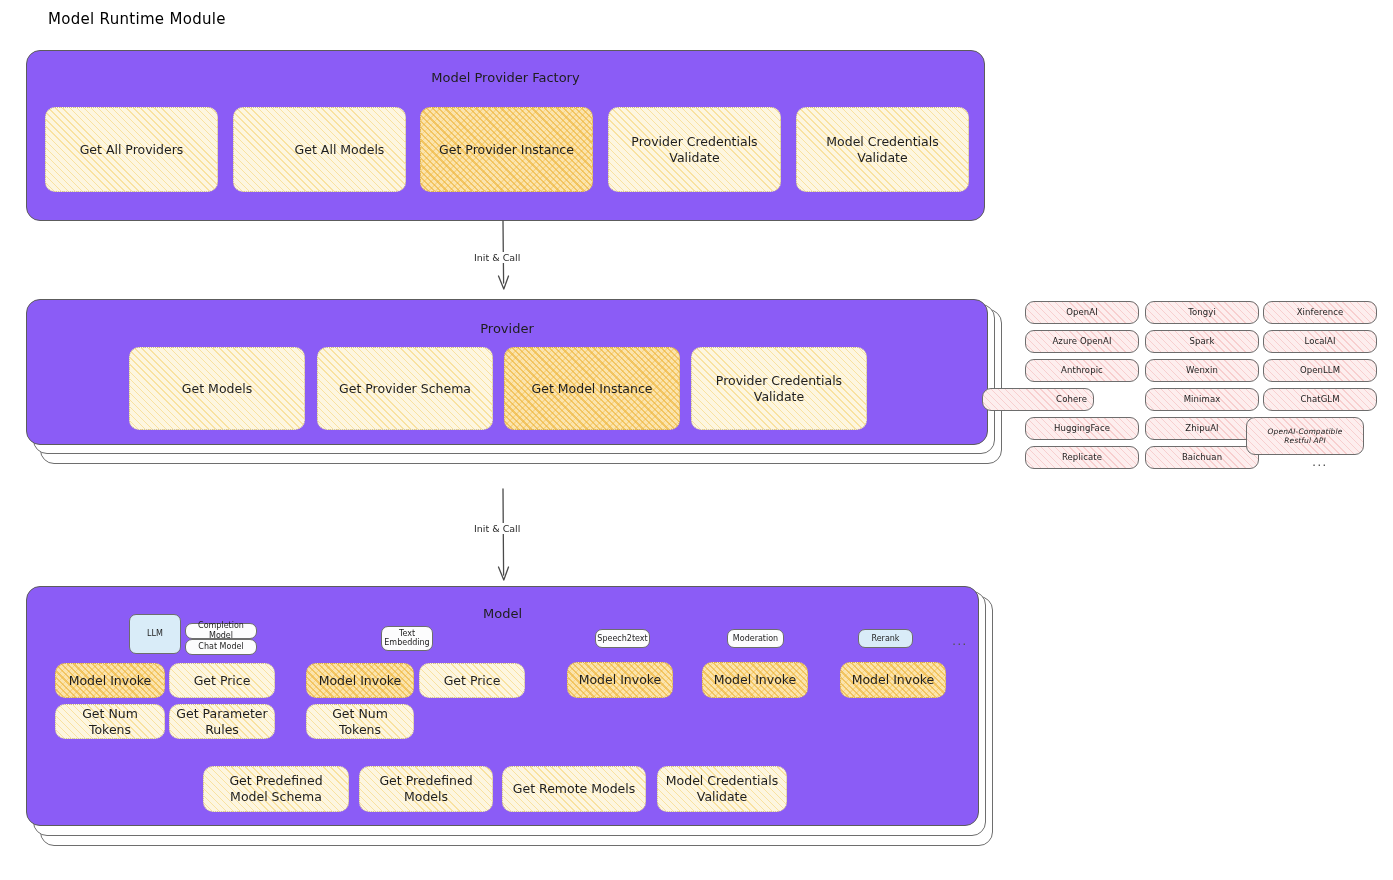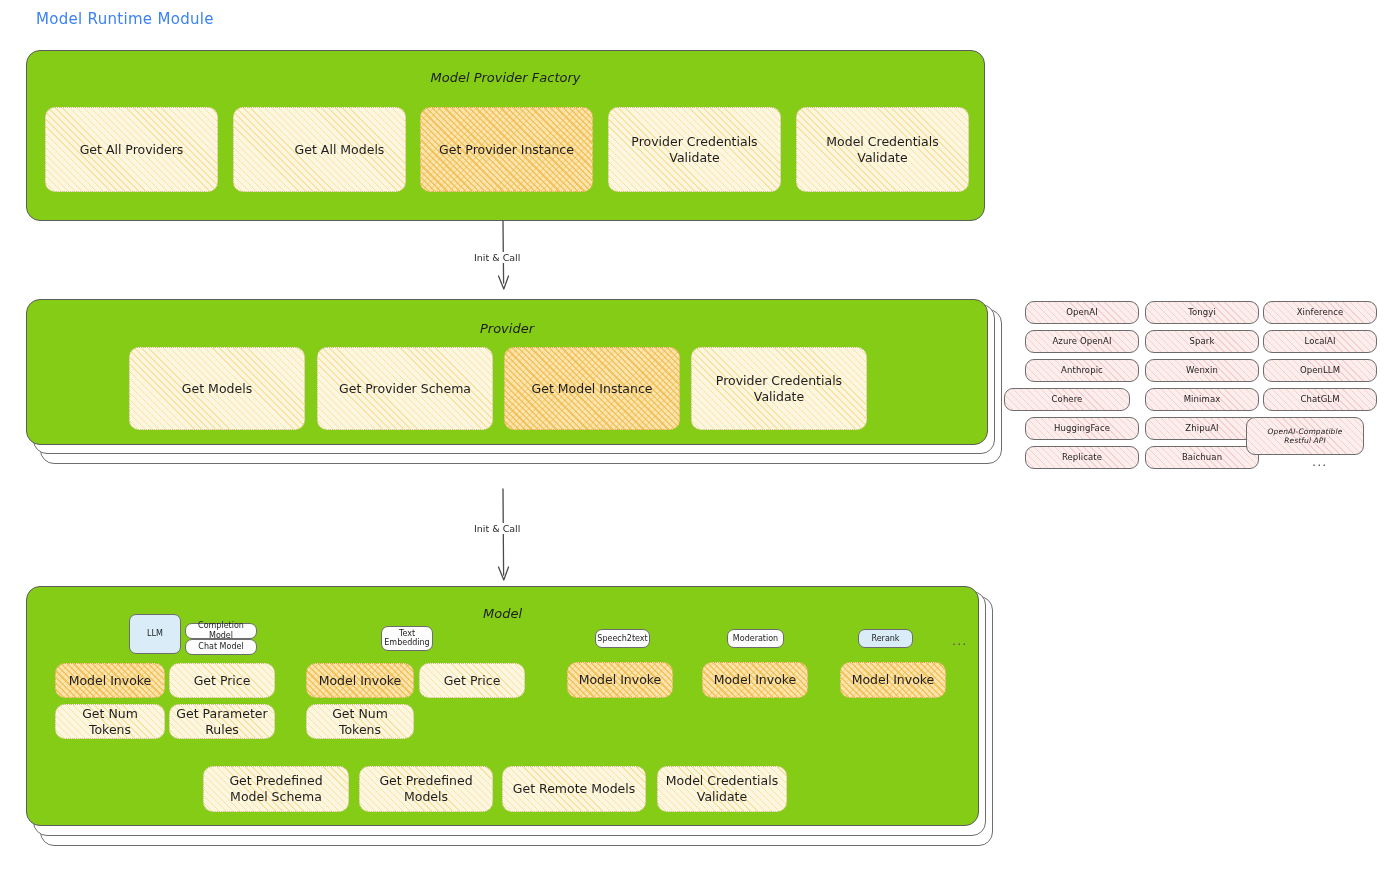--- a/index.html
+++ b/index.html
@@ -13,34 +13,33 @@
     position: relative;
     font-family: "DejaVu Sans", sans-serif;
     color: #1e1e1e;
     overflow: hidden;
   }
   .stage { position: absolute; inset: 0; }
 
   
   #page-title {
     position: absolute;
-    left: 36px; top: 10px;
+    left: 48px; top: 10px;
     font-size: 15px;
     letter-spacing: .3px;
-    color: #3b82f6;
+    color: #000000;
     white-space: nowrap;
   }
 
   
   .panel {
     position: absolute;
     border: 1.4px solid #5c5c5c;
     border-radius: 14px;
-    background: #84cc16;
-    font-style: italic;
+    background: #8b5cf6;
   }
   .panel-stack-layer {
     position: absolute;
     border: 1.2px solid #6e6e6e;
     border-radius: 14px;
     background: #ffffff;
   }
   .panel-title {
     position: absolute;
     left: 0; right: 0;
@@ -191,21 +190,21 @@
 
   <div class="node p" style="left:1025px; top:301px; width:114px; height:23px;">
     <span>OpenAI</span>
   </div>
   <div class="node p" style="left:1025px; top:330px; width:114px; height:23px;">
     <span>Azure OpenAI</span>
   </div>
   <div class="node p" style="left:1025px; top:359px; width:114px; height:23px;">
     <span>Anthropic</span>
   </div>
-  <div class="node p" style="left:1004px; top:388px; width:126px; height:23px;">
+  <div class="node p" style="left:982px; top:388px; width:112px; height:23px;justify-content:flex-end;">
     <span>Cohere</span>
   </div>
   <div class="node p" style="left:1025px; top:417px; width:114px; height:23px;">
     <span>HuggingFace</span>
   </div>
   <div class="node p" style="left:1025px; top:446px; width:114px; height:23px;">
     <span>Replicate</span>
   </div>
 
   <div class="node p" style="left:1145px; top:301px; width:114px; height:23px;">

